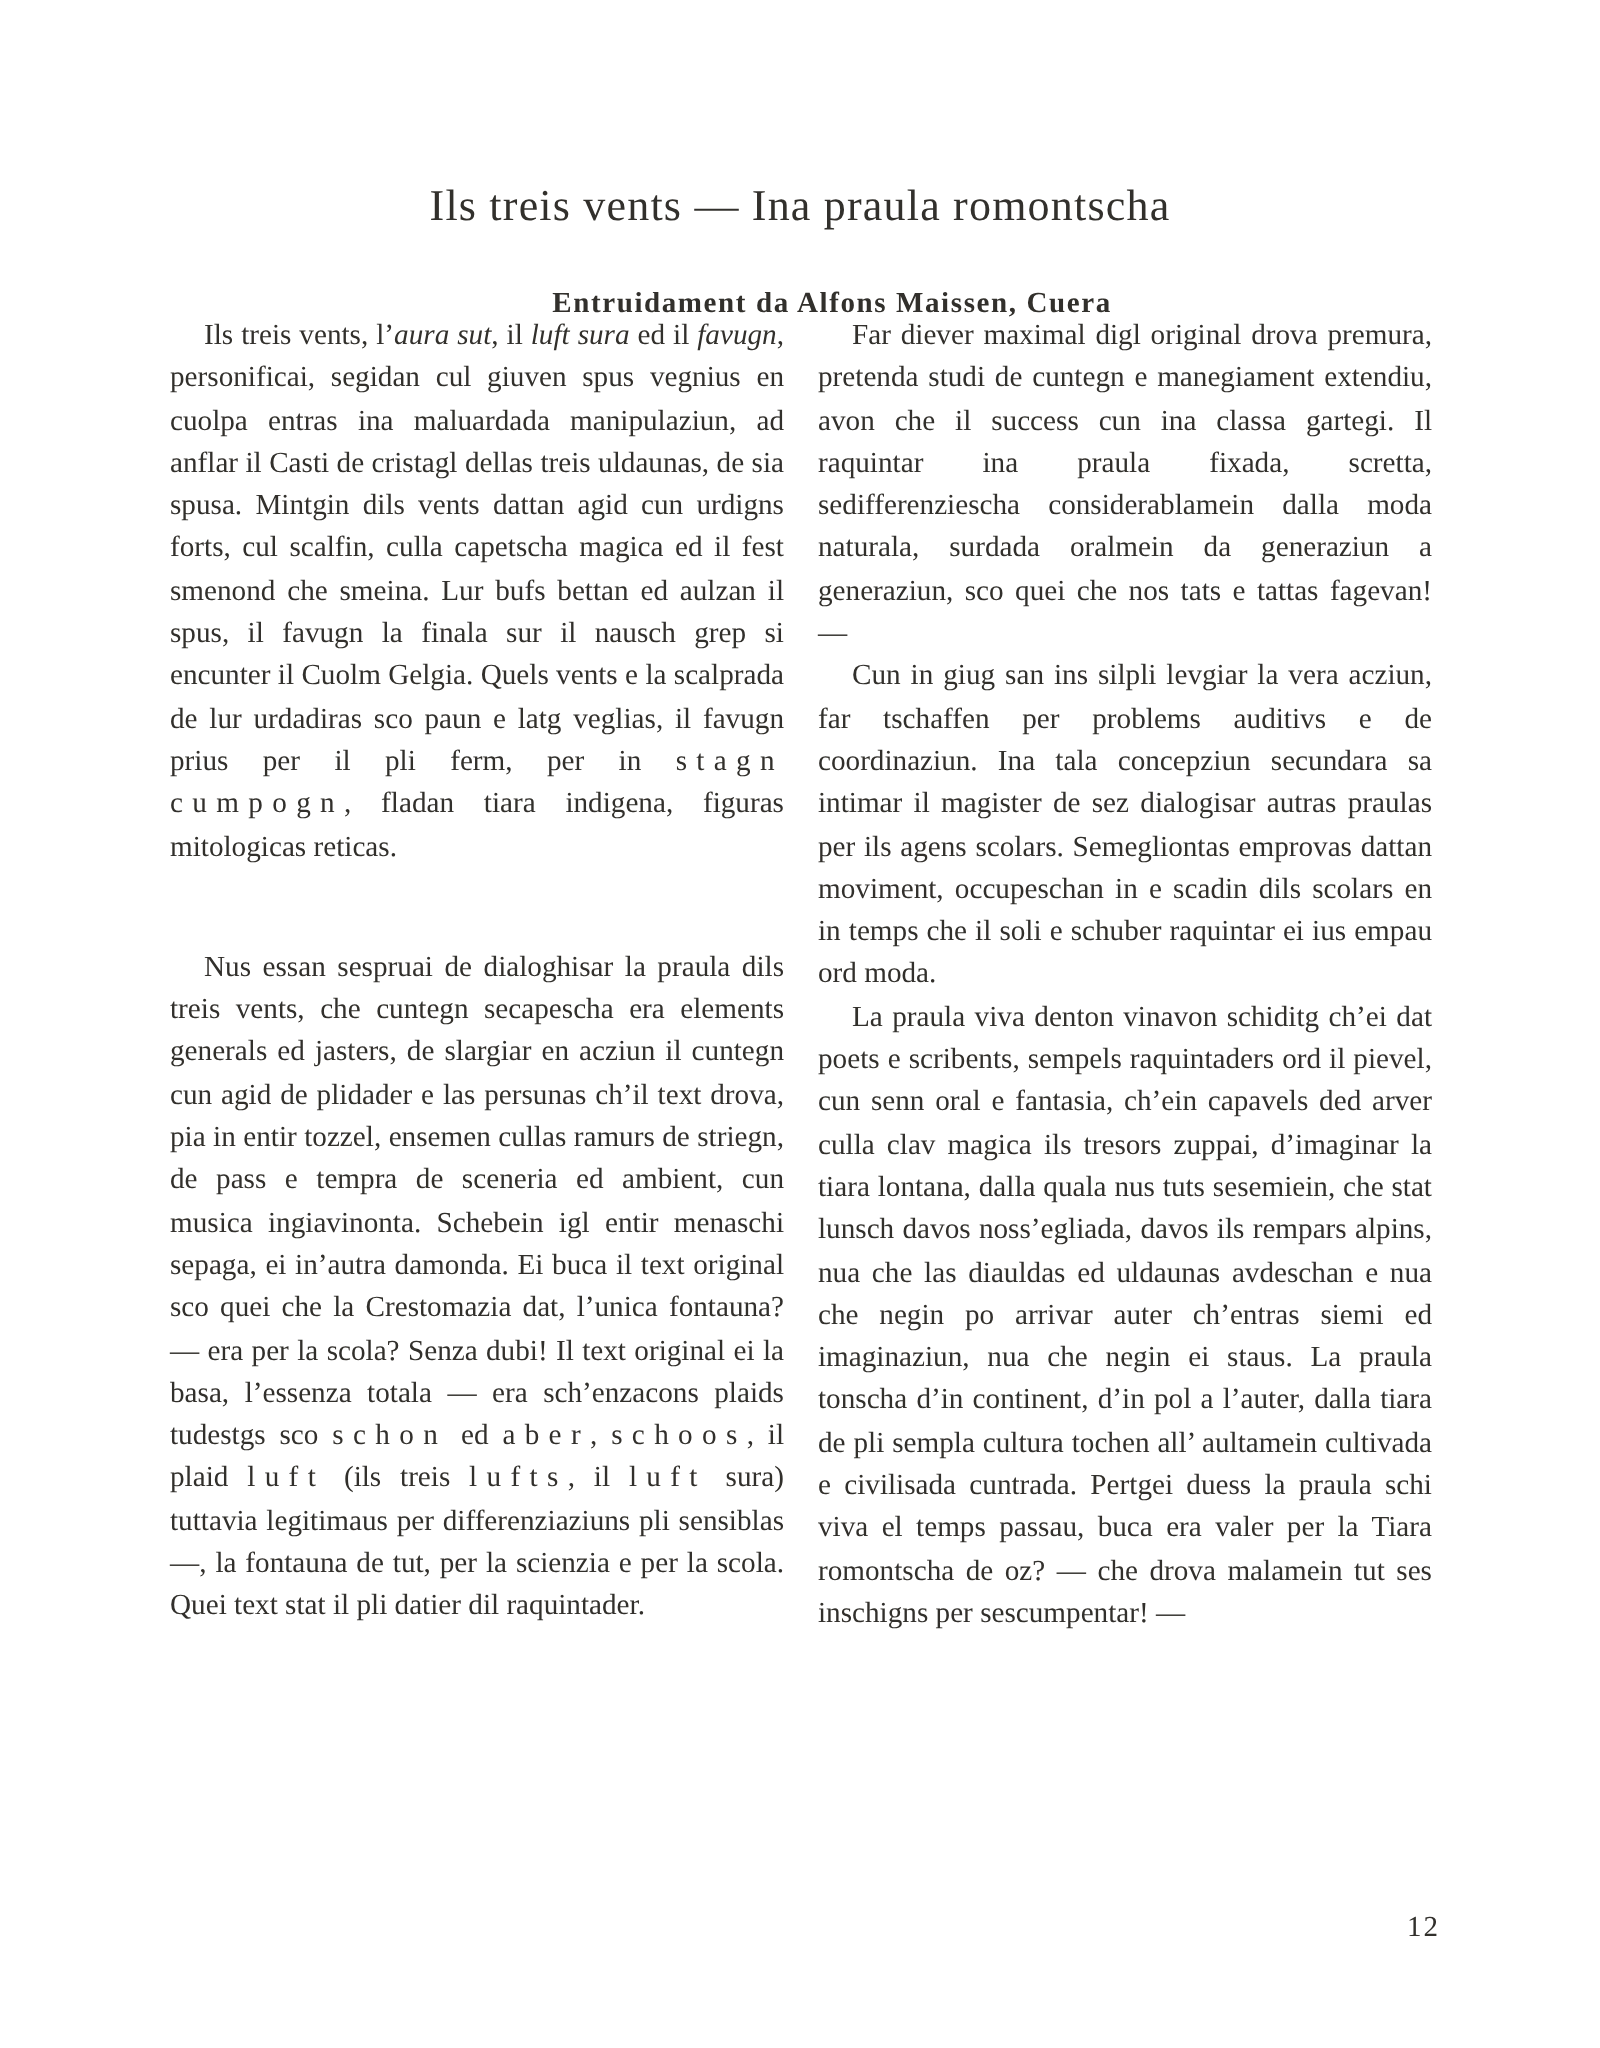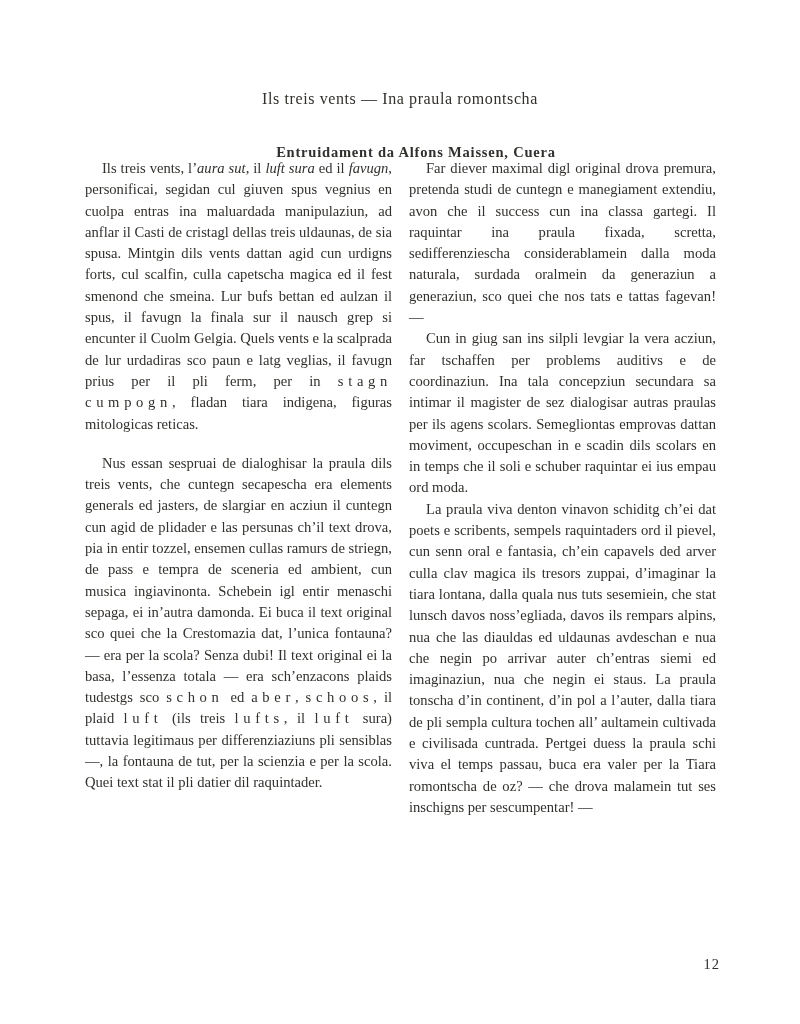--- a/index.html
+++ b/index.html
@@ -15,21 +15,21 @@
     font-family: "Liberation Serif", "DejaVu Serif", serif;
     color: #32302c;
     overflow: hidden;
   }
   .doc-title {
     position: absolute;
     top: 90px;
     left: 0;
     width: 100%;
     text-align: center;
-    font-size: 16px;
+    font-size: 22px;
     font-weight: normal;
     letter-spacing: 0.6px;
     margin: 0;
   }
   .doc-subtitle {
     position: absolute;
     top: 128px;
     left: 0;
     width: 100%;
     text-align: center;
@@ -51,21 +51,21 @@
     line-height: 21.3px;
     text-align: justify;
   }
   .para {
     margin: 0;
   }
   .para.indent {
     text-indent: 17px;
   }
   .para.gap-after {
-    margin-bottom: 18px;
+    margin-bottom: 39px;
   }
   .it {
     font-style: italic;
   }
   .sp {
     letter-spacing: 0.32em;
   }
   .page-number {
     position: absolute;
     top: 956px;

